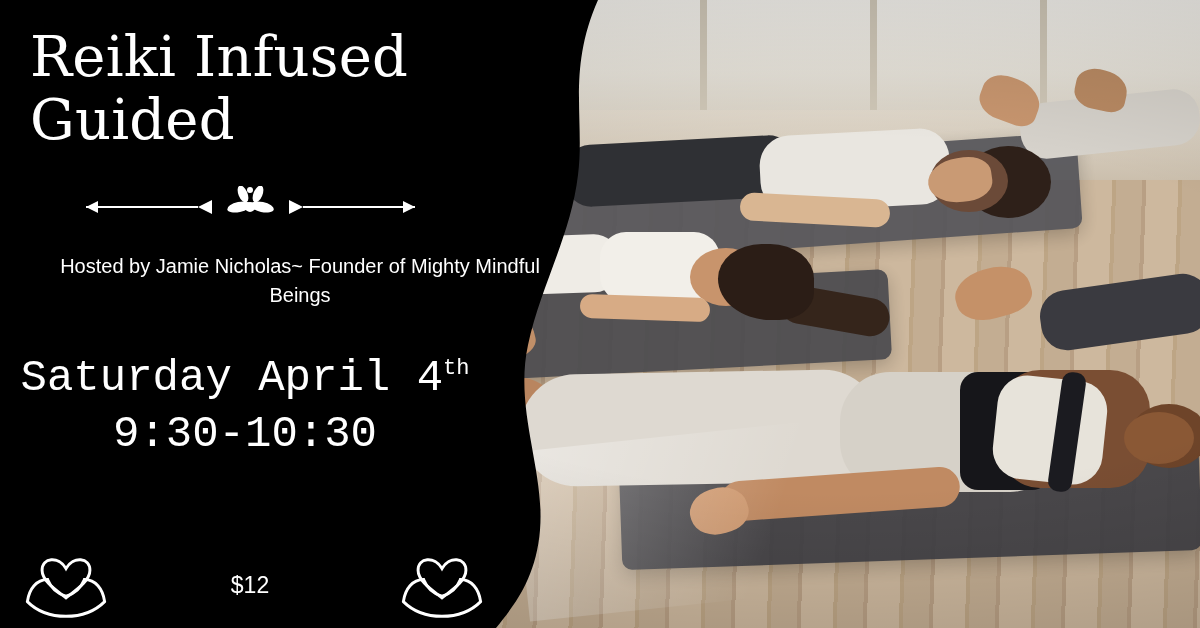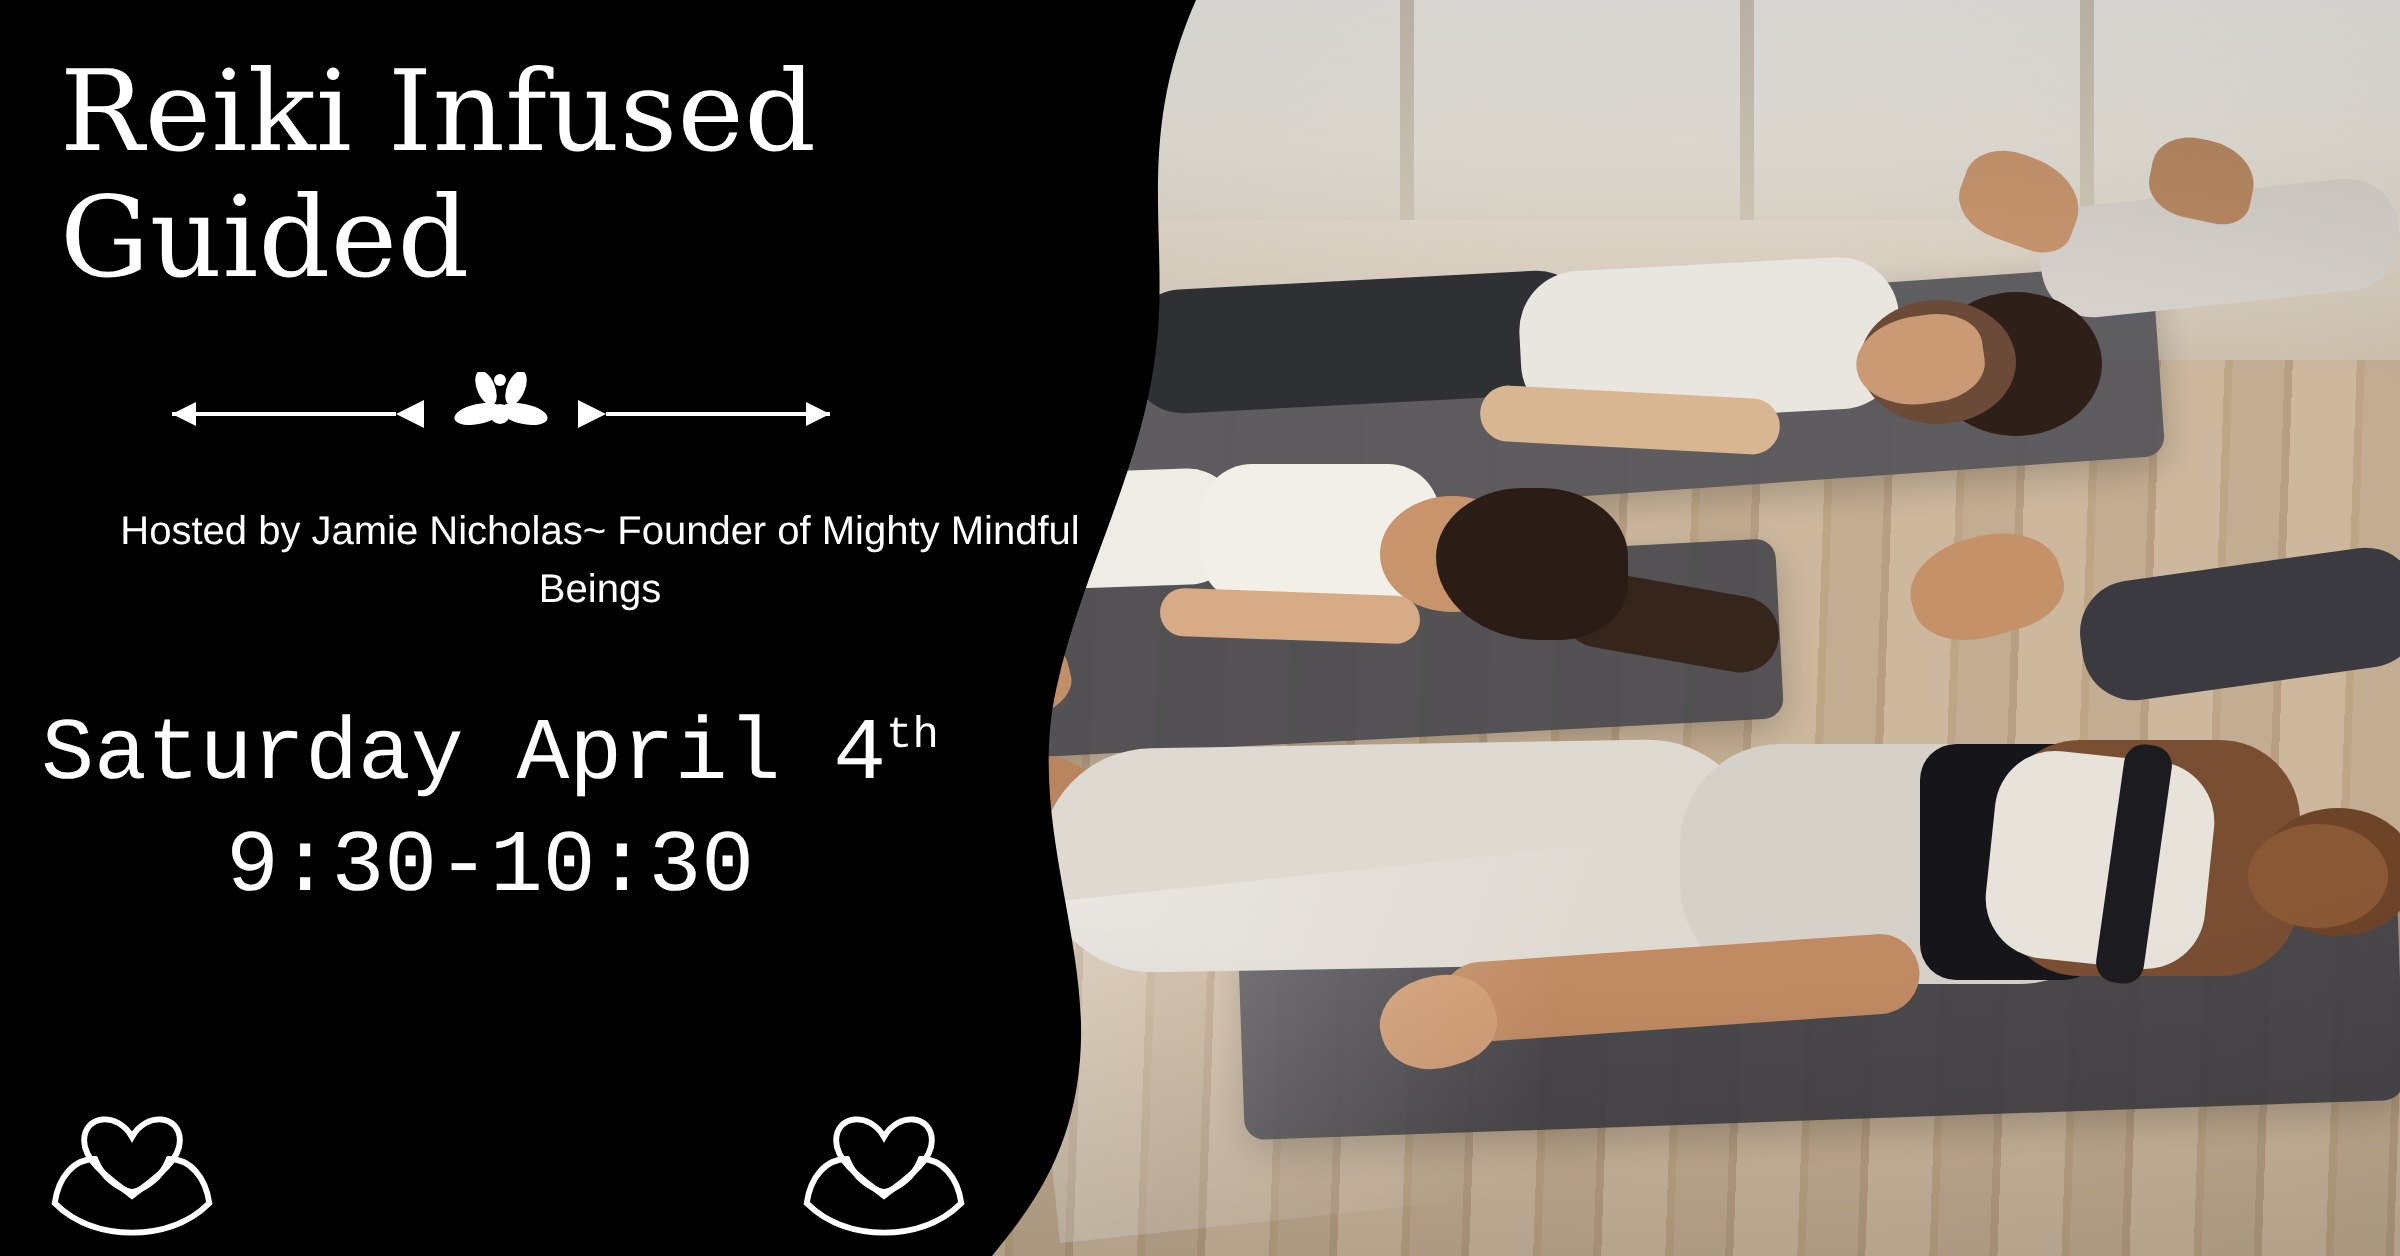--- a/index.html
+++ b/index.html
@@ -178,20 +178,21 @@
       </g>
     </svg>
 
     <div class="host">Hosted by Jamie Nicholas~ Founder of Mighty Mindful Beings</div>
 
     <div class="date">
       <span>Saturday April 4</span><sup>th</sup>
       <span class="time">9:30-10:30</span>
     </div>
 
+    <div class="price">$12</div>
 
     <svg class="heart-left" viewBox="0 0 100 100">
       <g fill="none" stroke="#ffffff" stroke-width="3.2" stroke-linecap="round">
         <path d="M50 44 C42 30 24 32 24 46 C24 58 40 68 50 76 C60 68 76 58 76 46 C76 32 58 30 50 44 Z"></path>
         <path d="M30 56 C18 56 10 66 8 80 C20 92 36 96 50 96 C64 96 80 92 92 80 C90 66 82 56 70 56"></path>
         <path d="M30 56 C34 66 42 72 50 74 C58 72 66 66 70 56"></path>
       </g>
     </svg>
 
     <svg class="heart-right" viewBox="0 0 100 100">

